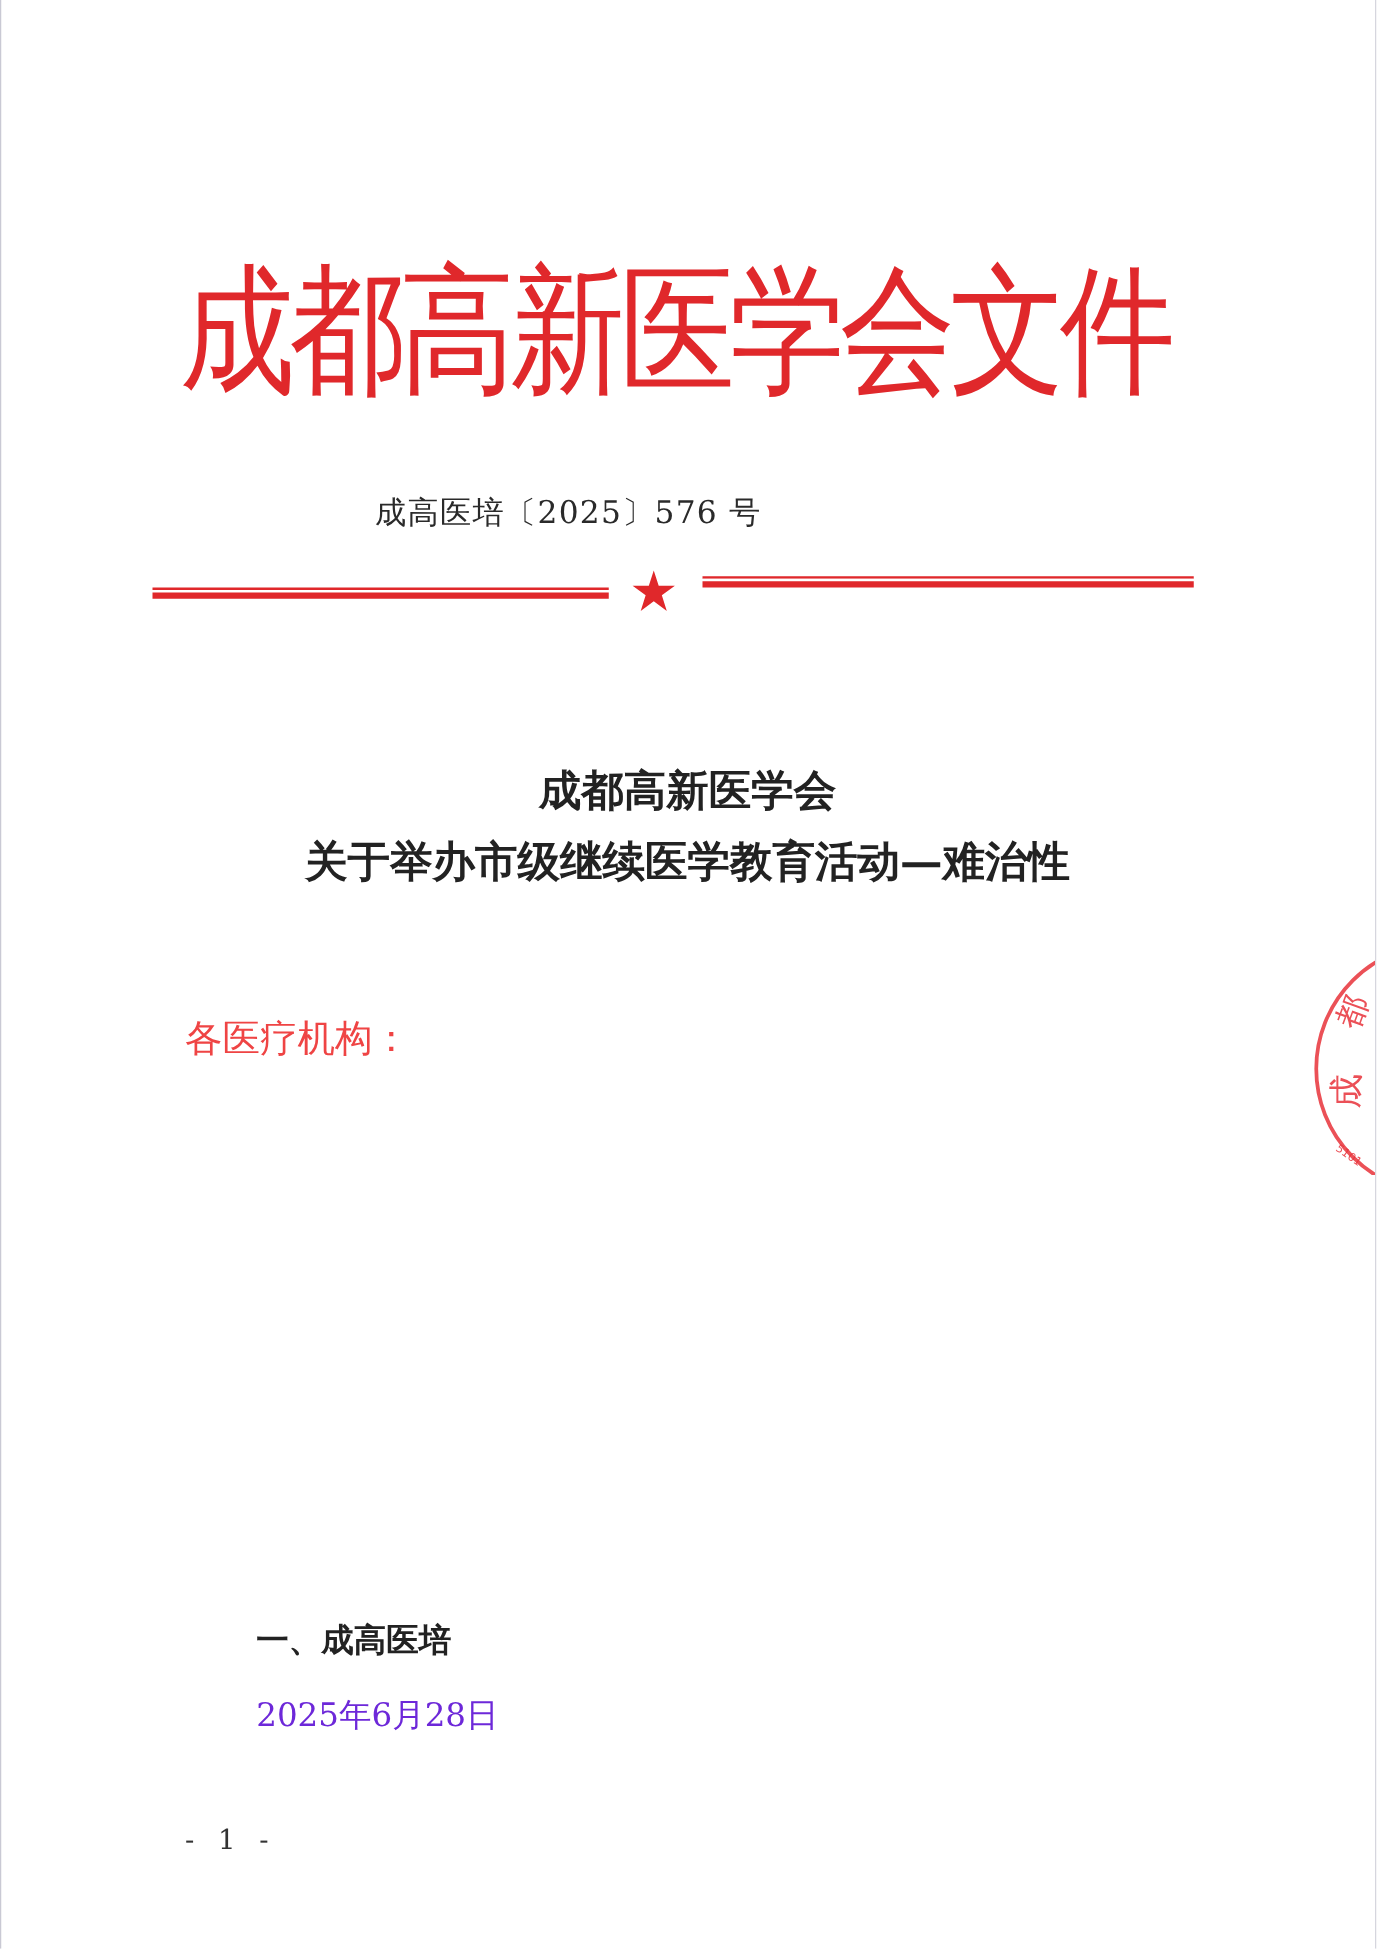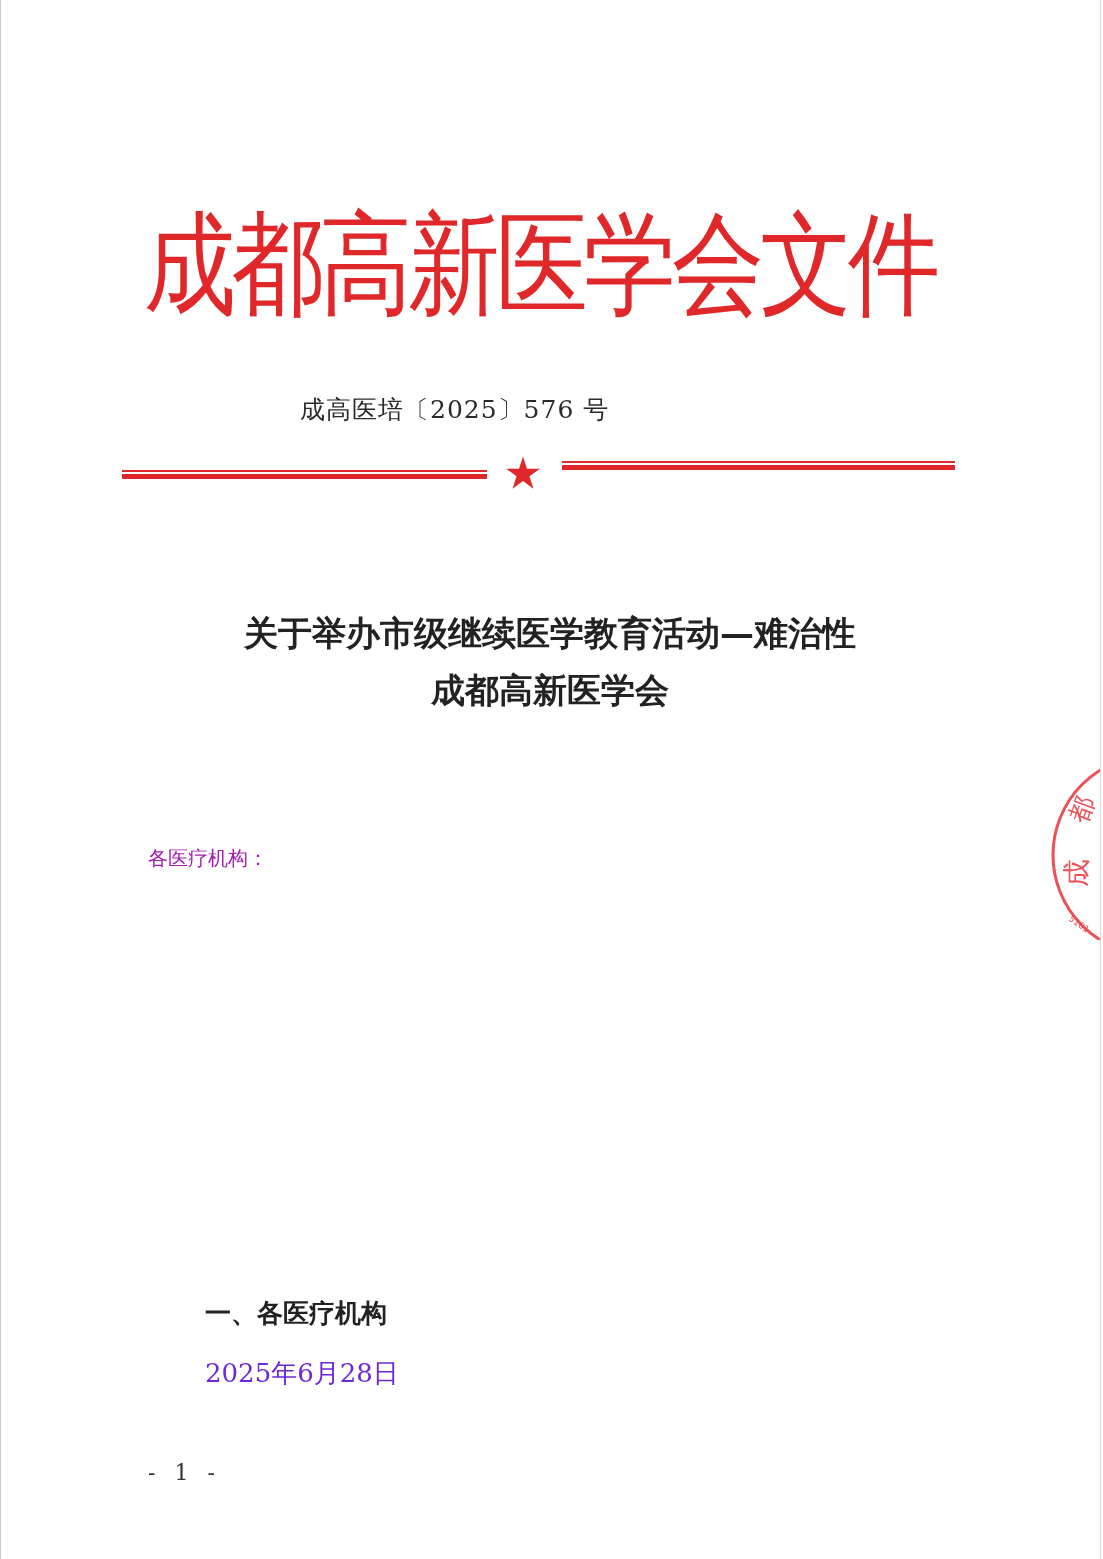--- a/index.html
+++ b/index.html
@@ -46,24 +46,24 @@
   .title-block {
     position: absolute; left: 150px; top: 605px; width: 800px;
     text-align: center;
     font-family: "DejaVu Serif", "Liberation Serif", serif;
     font-weight: bold;
     font-size: 34px; line-height: 57px;
     color: #222;
   }
   .title-line { display: block; white-space: nowrap; }
   .body-text {
-    position: absolute; left: 148px; top: 835px; width: 815px;
+    position: absolute; left: 148px; top: 809px; width: 815px;
     font-family: "DejaVu Sans", "Liberation Sans", sans-serif;
-    font-size: 20px;
-    color: #a21caf;
+    font-size: 30px;
+    color: #ef4444;
   }
   .salutation { height: 58px; line-height: 46px; }
   .para {
     line-height: 58px;
     text-indent: 58px;
     text-align: justify;
     letter-spacing: 1.2px;
     margin: 0;
   }
   .section-heading {
@@ -108,29 +108,29 @@
 <svg class="star" viewBox="0 0 100 100">
   <polygon points="50,4 61,38 97,38 68,59 79,94 50,72 21,94 32,59 3,38 39,38" fill="#e0282b"></polygon>
 </svg>
 <div class="divider divider-right">
   <div class="thin"></div>
     <div class="gap"></div>
     <div class="thick"></div>
 </div>
 
 <div class="title-block">
+  <span class="title-line">成都高新医学会</span>
   <span class="title-line">关于举办市级继续医学教育活动—难治性</span>
-  <span class="title-line">成都高新医学会</span>
 </div>
 
 <div class="body-text">
   <div class="salutation">各医疗机构：</div>
 </div>
 
-<div class="section-heading">一、各医疗机构</div>
+<div class="section-heading">一、成高医培</div>
 <div class="section-body">2025年6月28日</div>
 
 <div class="page-number">- 1 -</div>
 
 <svg class="seal" viewBox="0 0 62 180">
   <circle cx="115" cy="95" r="100" fill="none" stroke="#e8323a" stroke-width="3" opacity="0.85"></circle>
   <text x="40" y="70" font-size="26" fill="#e8323a" font-family="DejaVu Sans, sans-serif" transform="rotate(-70 40 62)" opacity="0.85">都</text>
   <text x="26" y="125" font-size="28" fill="#e8323a" font-family="DejaVu Sans, sans-serif" transform="rotate(-90 38 115)" opacity="0.85">成</text>
   <text x="30" y="160" font-size="9" fill="#e8323a" font-family="DejaVu Sans, sans-serif" transform="rotate(35 30 160)" opacity="0.85">5101</text>
 </svg>

